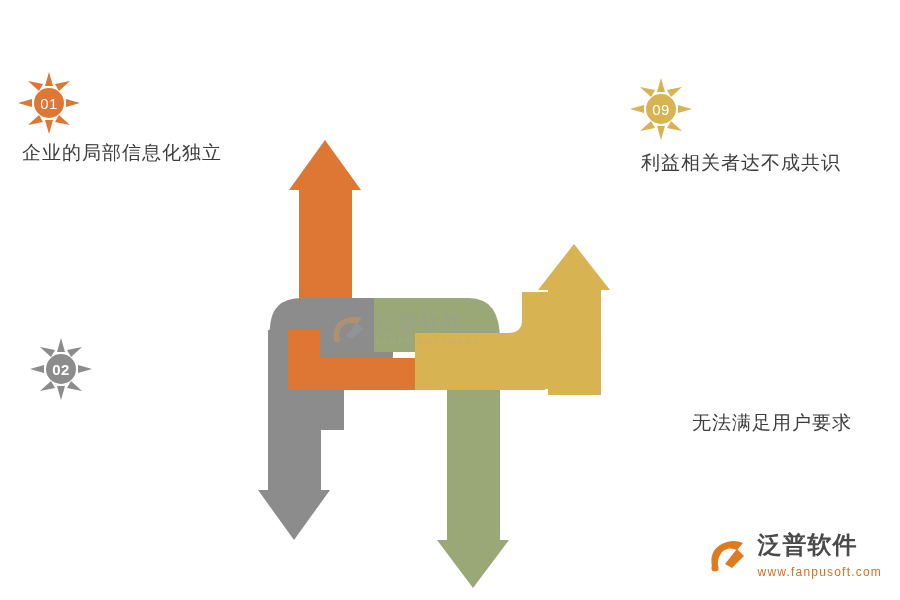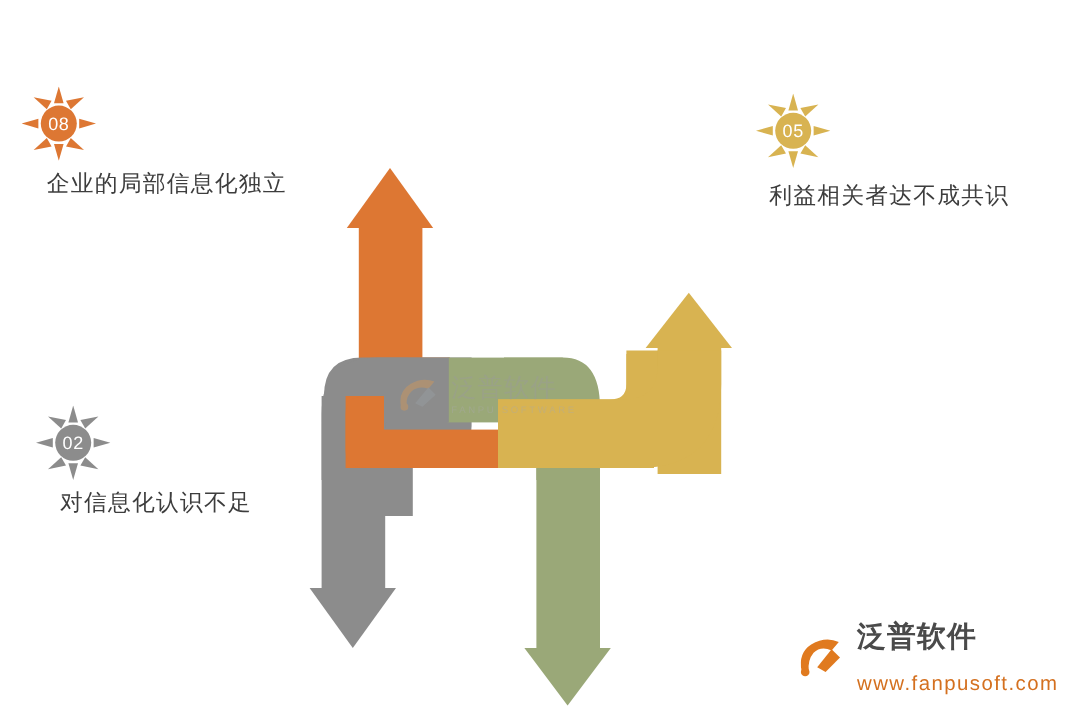--- a/index.html
+++ b/index.html
@@ -54,23 +54,23 @@
     position: absolute;
     font-size: 19px;
     color: #3d3d3d;
     white-space: nowrap;
     font-family: "DejaVu Sans", sans-serif;
     letter-spacing: 1px;
   }
 
   
   #badge-01 { left: 18px;  top: 72px; }
-  #label-01 { left: 39px;  top: 140px; }
-
-  #badge-02 { left: 30px;  top: 338px; }
+  #label-01 { left: 22px;  top: 140px; }
+
+  #badge-02 { left: 30px;  top: 338px; font-weight: bold; }
   #label-02 { left: 50px;  top: 406px; }
 
   #badge-03 { left: 630px; top: 78px; }
   #label-03 { left: 641px; top: 150px; text-align: center; }
 
   #badge-04 { left: 655px; top: 352px; }
   #label-04 { left: 692px; top: 410px; }
 
   
   .center-watermark {
@@ -107,25 +107,25 @@
   }
   .cl-text { margin-left: 7px; line-height: 1.0; }
   .cl-cn {
     font-size: 24px;
     color: #4a4a4a;
     font-family: "DejaVu Sans", sans-serif;
     letter-spacing: 1px;
     font-weight: bold;
   }
   .cl-en {
-    font-size: 17px;
+    font-size: 12px;
     color: #d4701f;
     letter-spacing: 1.2px;
     font-family: "Liberation Sans", sans-serif;
-    margin-top: 19px;
+    margin-top: 9px;
     text-align: center;
   }
 </style>
 </head>
 <body>
 
 <div id="stage">
 
   <svg class="diagram-svg" viewBox="0 0 900 600">
 
@@ -176,21 +176,21 @@
           <polygon points="52,9 41,19 37,12"></polygon>
           <polygon points="62,31 48,35 48,27"></polygon>
           <polygon points="52,53 41,43 37,50"></polygon>
           <polygon points="31,62 35,48 27,48"></polygon>
           <polygon points="10,53 21,43 25,50"></polygon>
           <polygon points="0,31 14,35 14,27"></polygon>
           <polygon points="10,9 21,19 25,12"></polygon>
         </g>
       </g>
     </svg>
-    <div class="badge-num">08</div>
+    <div class="badge-num">01</div>
   </div>
   <div class="callout-label" id="label-01">企业的局部信息化独立</div>
 
   <div class="badge-wrap" id="badge-02">
     <svg width="62" height="62" viewBox="0 0 62 62">
       <g fill="#8c8c8c">
         <circle cx="31" cy="31" r="15"></circle>
         <g>
           <polygon points="31,0 35,14 27,14"></polygon>
           <polygon points="52,9 41,19 37,12"></polygon>
@@ -198,42 +198,42 @@
           <polygon points="52,53 41,43 37,50"></polygon>
           <polygon points="31,62 35,48 27,48"></polygon>
           <polygon points="10,53 21,43 25,50"></polygon>
           <polygon points="0,31 14,35 14,27"></polygon>
           <polygon points="10,9 21,19 25,12"></polygon>
         </g>
       </g>
     </svg>
     <div class="badge-num">02</div>
   </div>
-  <div class="callout-label" id="label-02">对信息化认识不足</div>
 
   <div class="badge-wrap" id="badge-03">
     <svg width="62" height="62" viewBox="0 0 62 62">
       <g fill="#d8b351">
         <circle cx="31" cy="31" r="15"></circle>
         <g>
           <polygon points="31,0 35,14 27,14"></polygon>
           <polygon points="52,9 41,19 37,12"></polygon>
           <polygon points="62,31 48,35 48,27"></polygon>
           <polygon points="52,53 41,43 37,50"></polygon>
           <polygon points="31,62 35,48 27,48"></polygon>
           <polygon points="10,53 21,43 25,50"></polygon>
           <polygon points="0,31 14,35 14,27"></polygon>
           <polygon points="10,9 21,19 25,12"></polygon>
         </g>
       </g>
     </svg>
-    <div class="badge-num">05</div>
+    <div class="badge-num">09</div>
   </div>
   <div class="callout-label" id="label-03">利益相关者达不成共识</div>
 
+  <div class="callout-label" id="label-04">无法满足用户要求</div>
 
   <div class="center-watermark">
     <svg width="40" height="34" viewBox="0 0 40 34">
       <path d="M4 26 Q2 14 12 8 Q22 2 32 6 L27 12 Q19 9 13 14 Q8 19 9 26 Z" fill="#d99a55"></path>
       <path d="M16 24 L27 11 L33 17 L22 27 Z" fill="#9aa0a6"></path>
       <circle cx="7" cy="27" r="3.2" fill="#d99a55"></circle>
     </svg>
     <div class="cw-text">
       <div class="cw-cn">泛普软件</div>
       <div class="cw-en">FANPU SOFTWARE</div>

